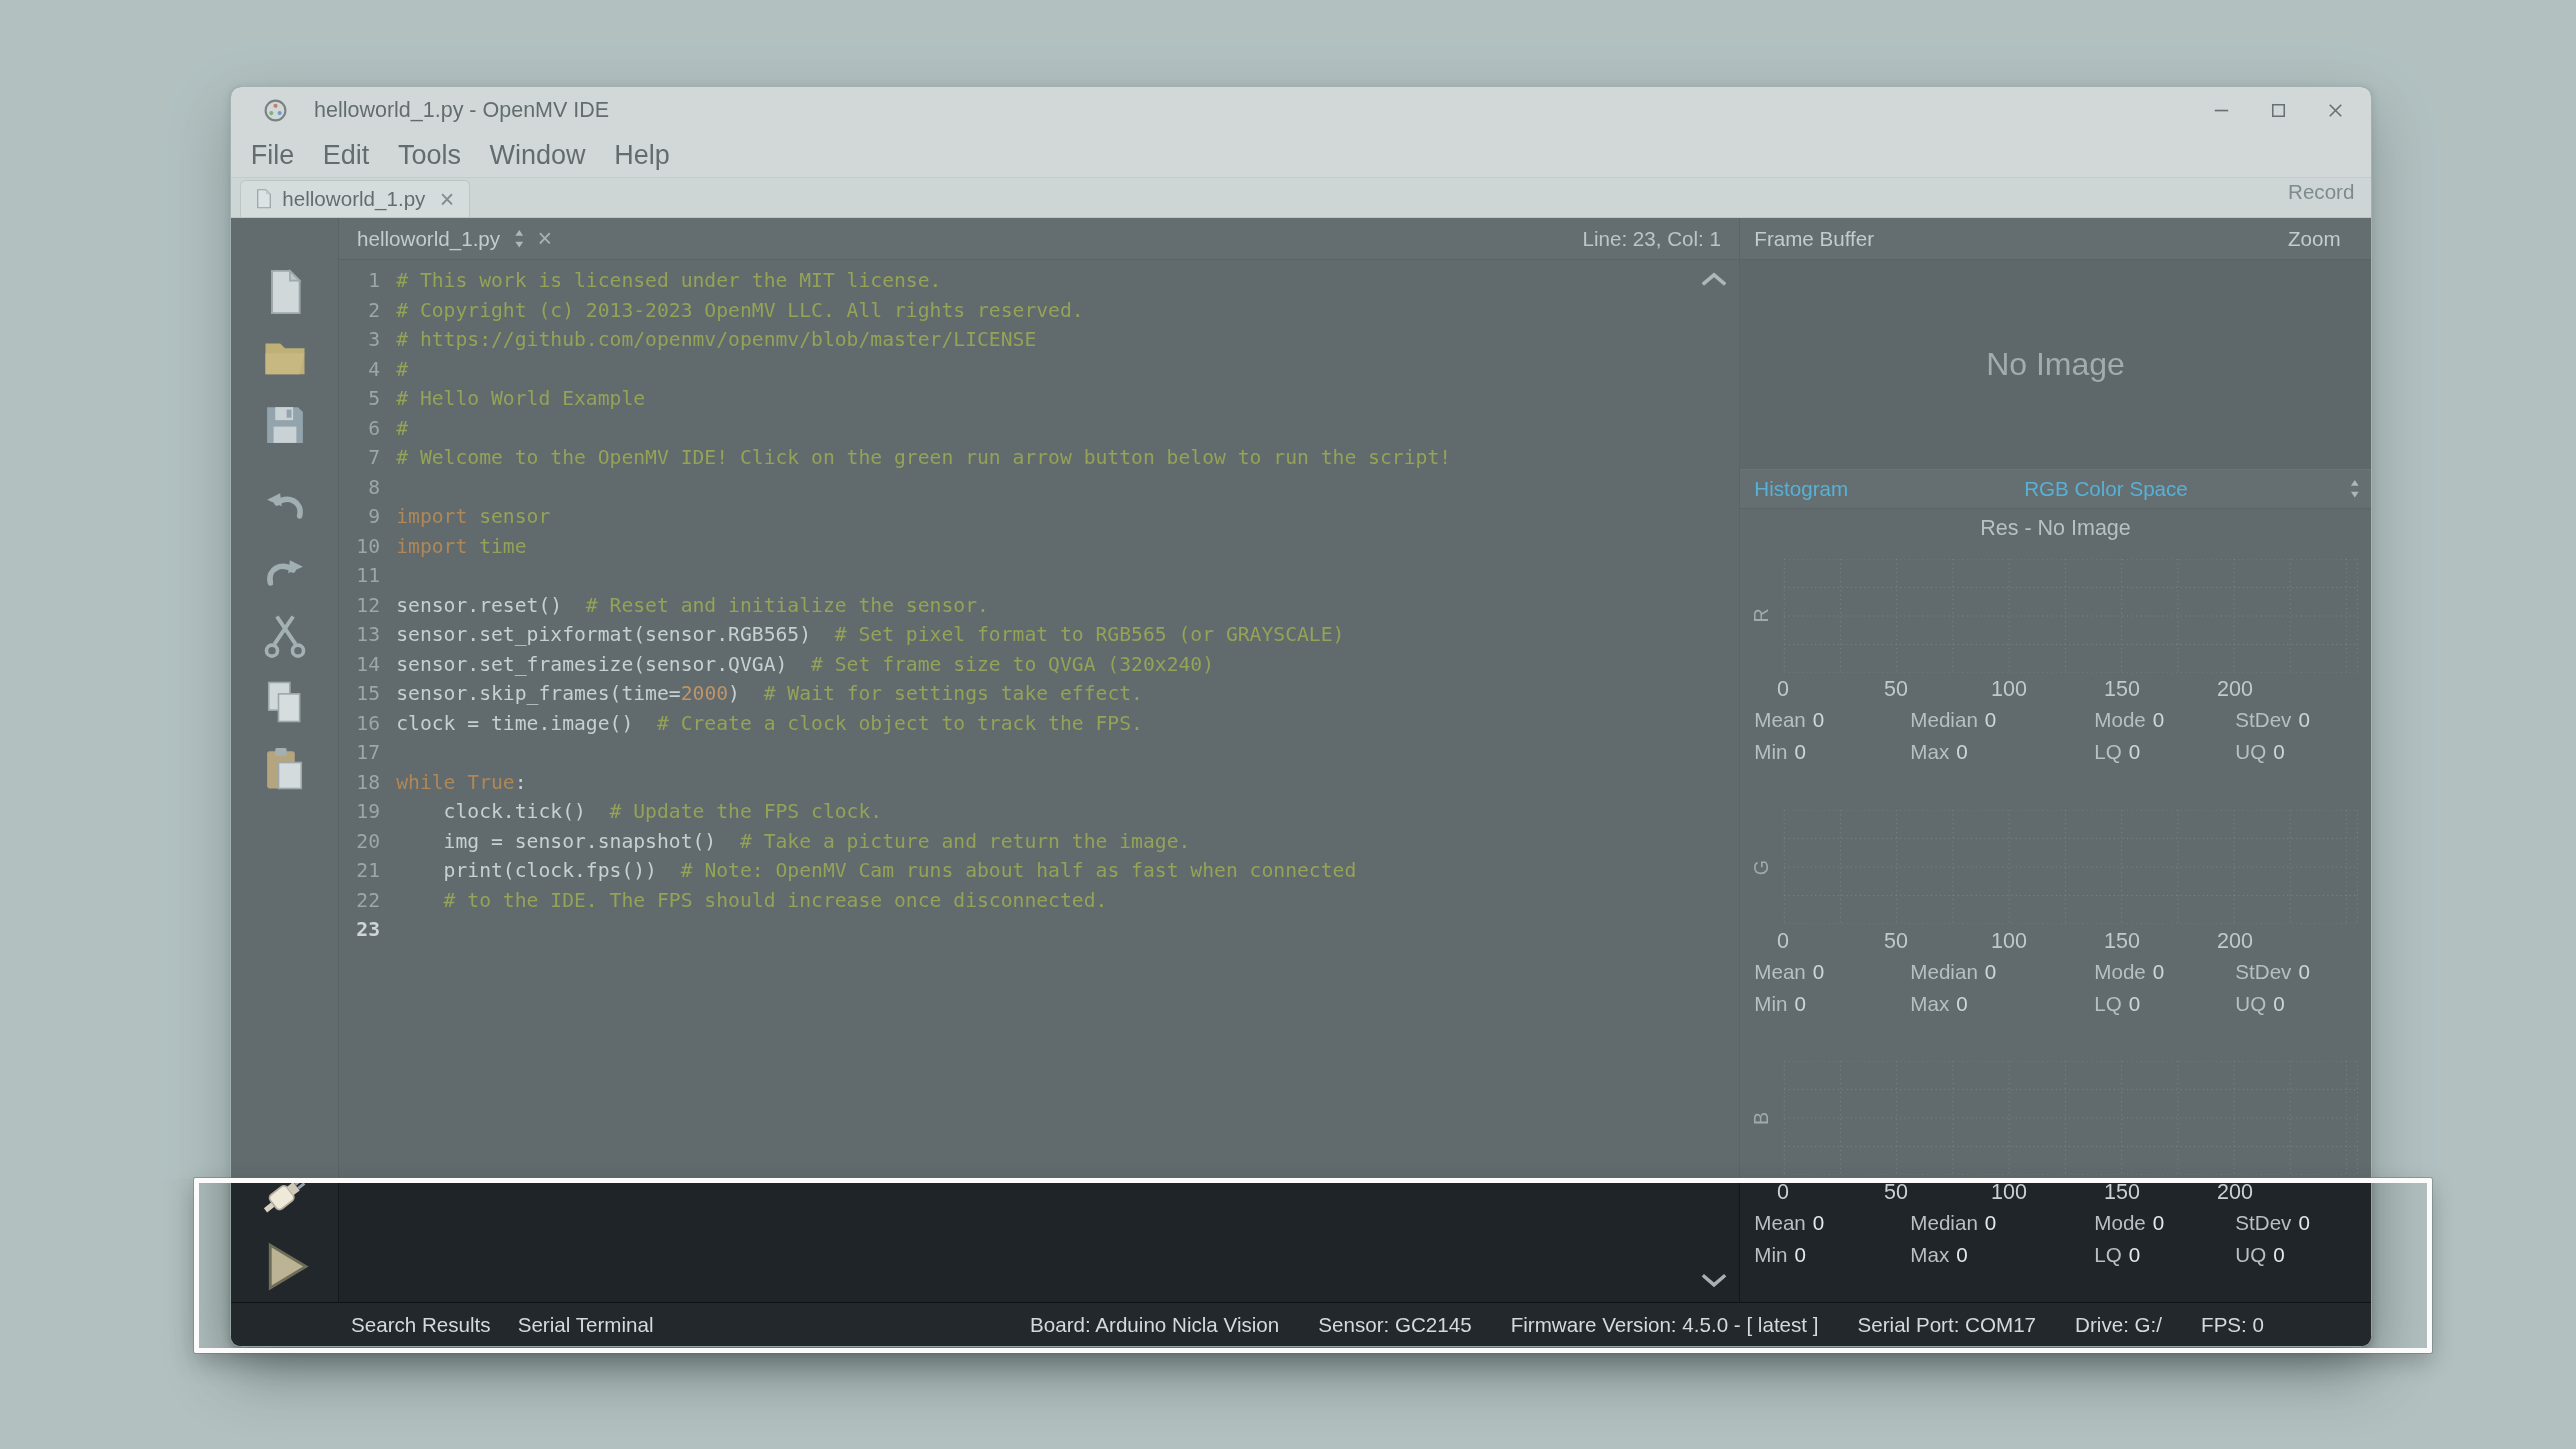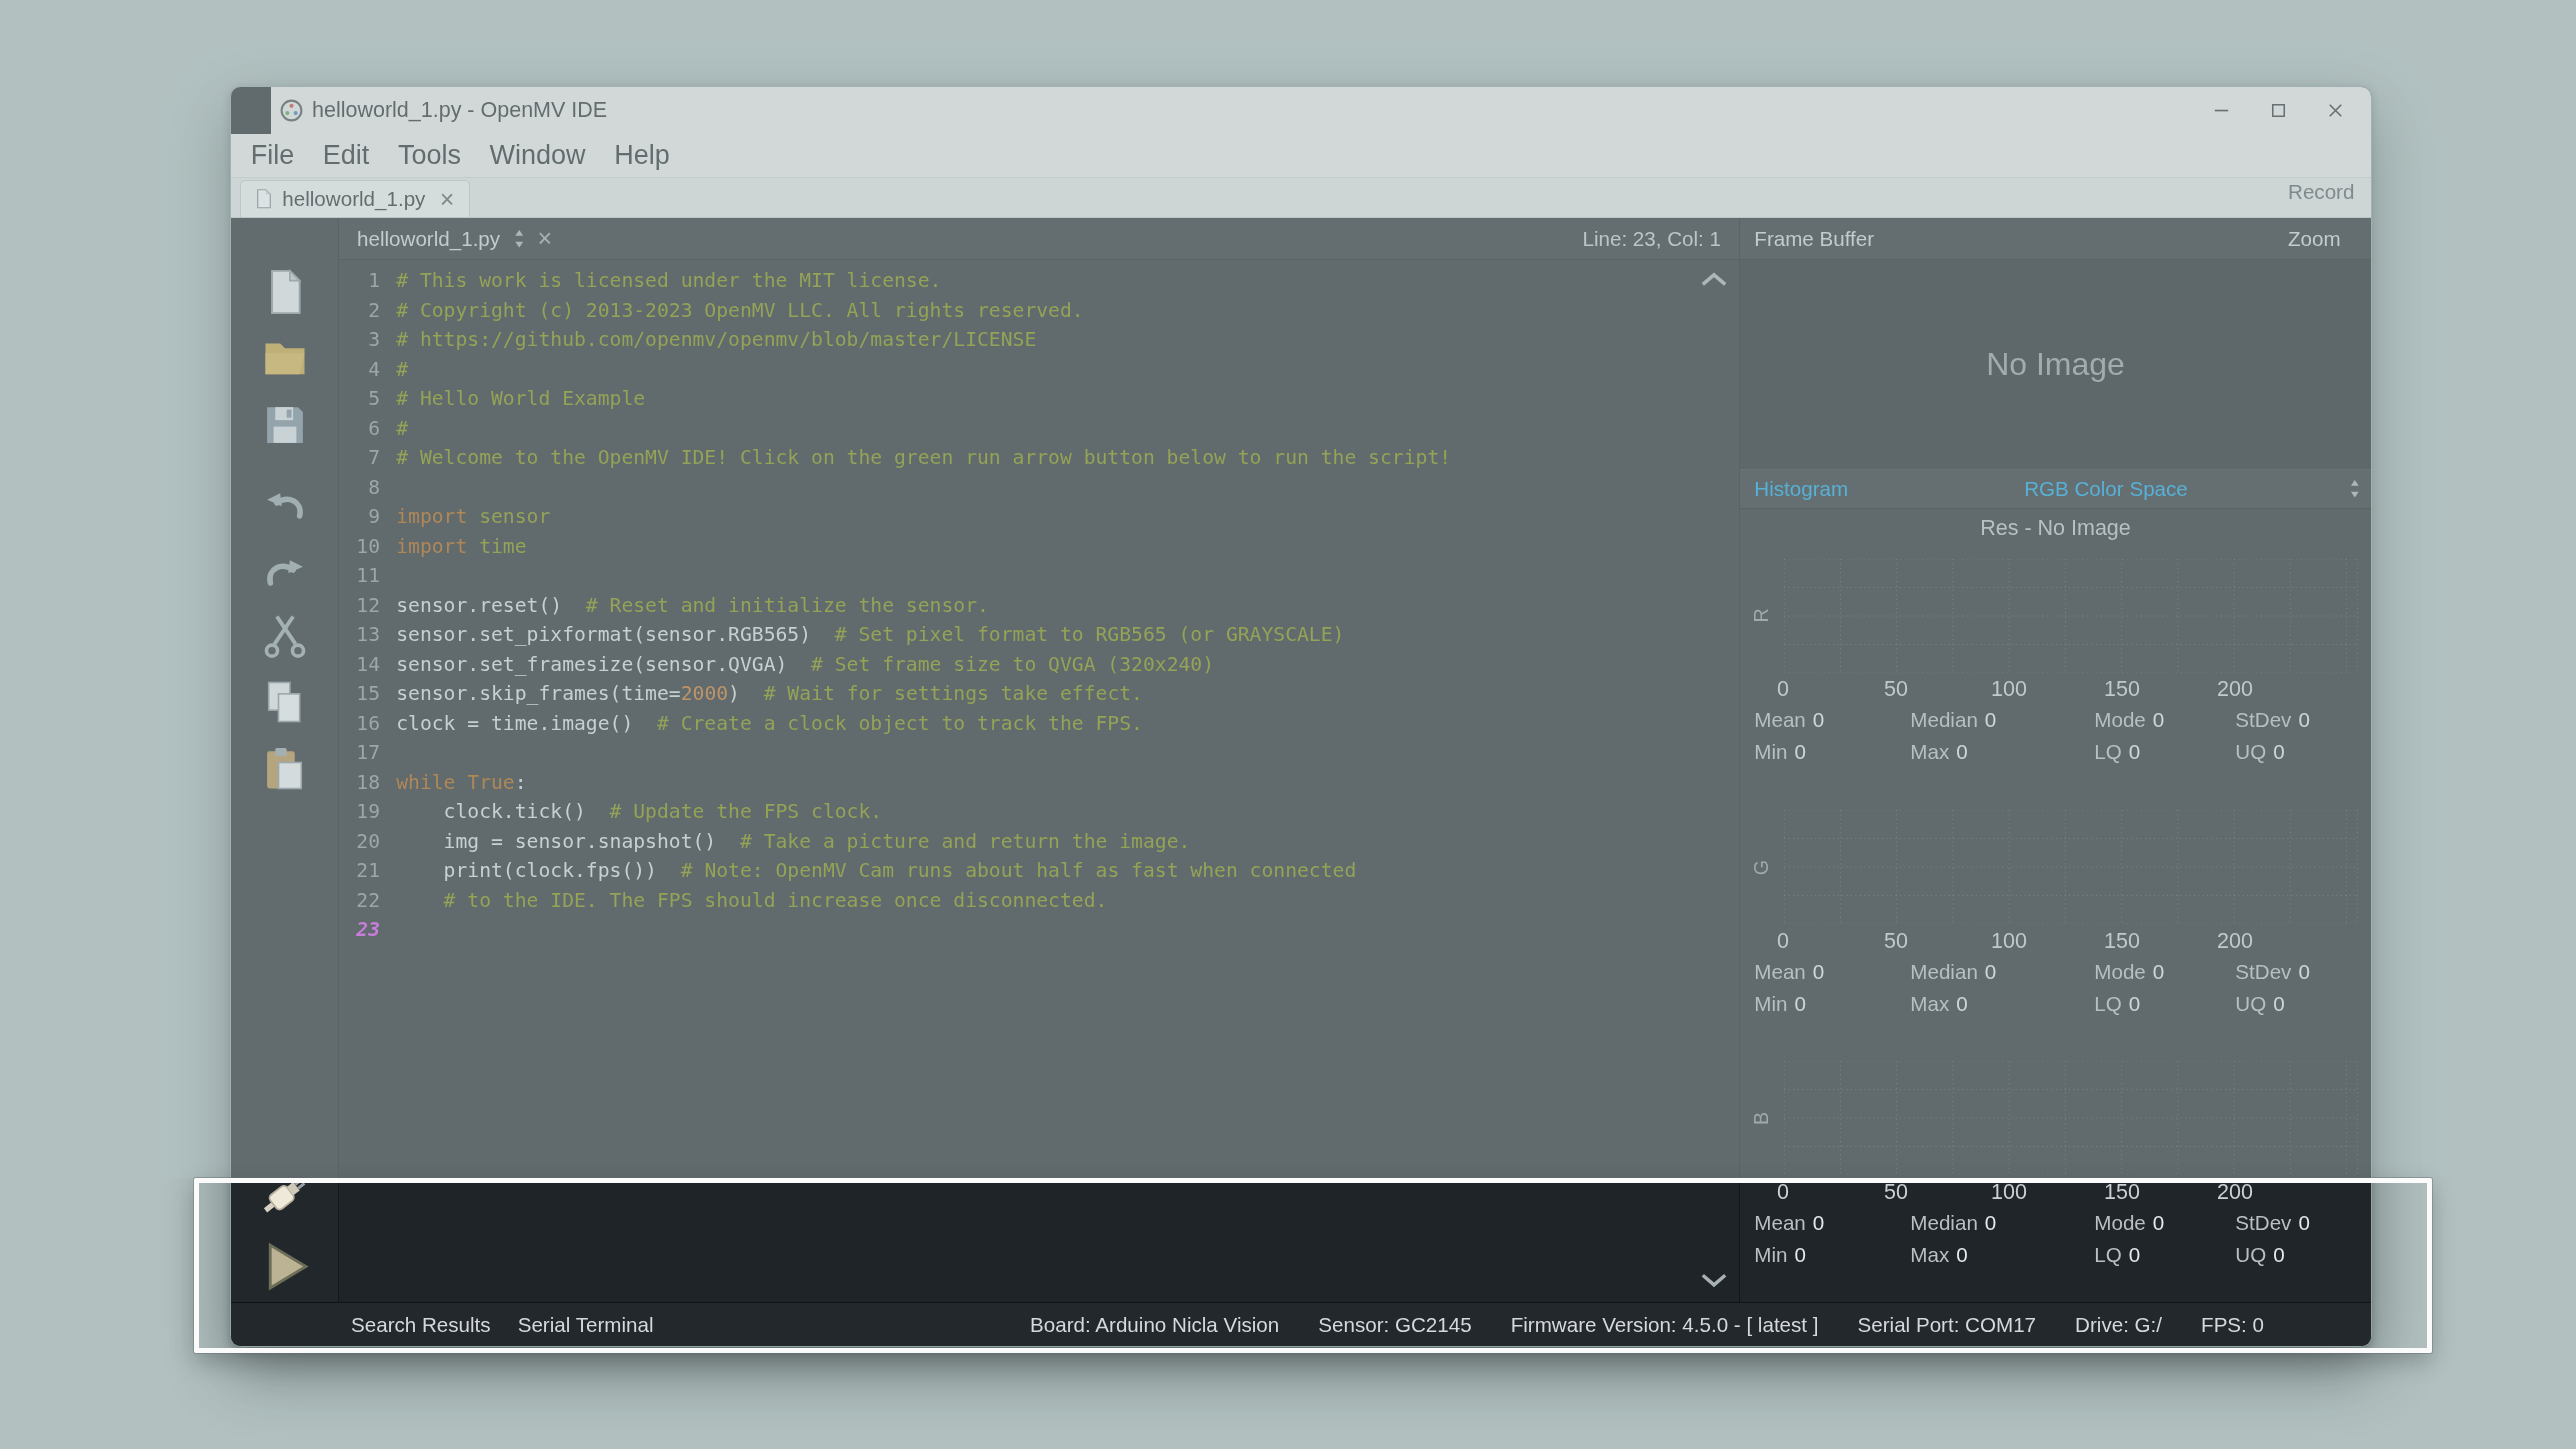--- a/index.html
+++ b/index.html
@@ -7,21 +7,21 @@
        font-family:"Liberation Sans","DejaVu Sans",sans-serif;}
   .screen{position:relative;width:2576px;height:1449px;background:#b2c0c0;}
 
   
   .window{position:absolute;left:230px;top:86px;width:2140px;height:1259px;
           display:flex;flex-direction:column;background:#1f2428;border:0.9px solid #96a4a4;
           border-radius:10.7px;overflow:hidden;
           box-shadow:0 23px 63px rgba(25,35,35,.45),0 2.7px 9px rgba(25,35,35,.3);}
 
   .titlebar{height:47px;flex:none;background:#ececea;display:flex;align-items:center;
-            gap:8px;padding-left:8px;margin-left:40px;}
+            gap:26px;padding-left:32px;}
   .app-icon svg{width:25px;height:25px;display:block;}
   .wtitle{font-size:21.5px;color:#23272a;}
   .win-controls{margin-left:auto;display:flex;height:100%;}
   .wc{width:57px;height:100%;display:flex;align-items:center;justify-content:center;}
   .wc svg{width:23px;height:23px;}
   .wc:last-child{margin-right:7.2px;}
 
   .menubar{height:43px;flex:none;background:#ececea;border-bottom:0.9px solid #d2d6d4;
            display:flex;align-items:center;padding-left:5.4px;}
   .menu-item{padding:0 14.3px;font-size:27px;color:#23272a;height:100%;display:flex;align-items:center;}
@@ -52,21 +52,21 @@
   .ed-header{height:41px;flex:none;background:#262b30;border-bottom:0.9px solid #14171a;
              display:flex;align-items:center;padding:0 18px;color:#cfd4d8;font-size:20.6px;}
   .file-select{display:flex;align-items:center;gap:12.5px;}
   .file-select svg{width:12.5px;height:21.5px;}
   .fs-close{color:#9aa2a8;font-size:25px;line-height:1;}
   .cursor-pos{margin-left:auto;color:#c4c9cd;}
   .code{flex:1;position:relative;overflow:hidden;padding-top:6.3px;
         font-family:"DejaVu Sans Mono",monospace;font-size:19.7px;line-height:29.5px;}
   .ln{display:flex;white-space:pre;}
   .no{width:41px;flex:none;text-align:right;padding-right:9px;color:#8a9296;}
-  .no.cur{color:#d946ef;font-weight:bold;font-style:italic;}
+  .no.cur{color:#e5e5e5;font-weight:bold;}
   .cd{padding-left:7.2px;color:var(--c-text,#d8dce0);}
   .s-c{color:var(--c-comment);} .s-k{color:var(--c-keyword);}
   .s-m{color:var(--c-module);} .s-n{color:var(--c-number);} .s-t{color:var(--c-text);}
   .scroll-up,.scroll-dn{position:absolute;right:9px;width:32px;height:21.5px;}
   .scroll-up{top:7.2px;} .scroll-dn{bottom:10.7px;}
   .scroll-up svg,.scroll-dn svg{width:32px;height:19.7px;}
 
   
   .panel{width:631px;flex:none;display:flex;flex-direction:column;background:#20252a;
          border-left:0.9px solid #14171a;}

